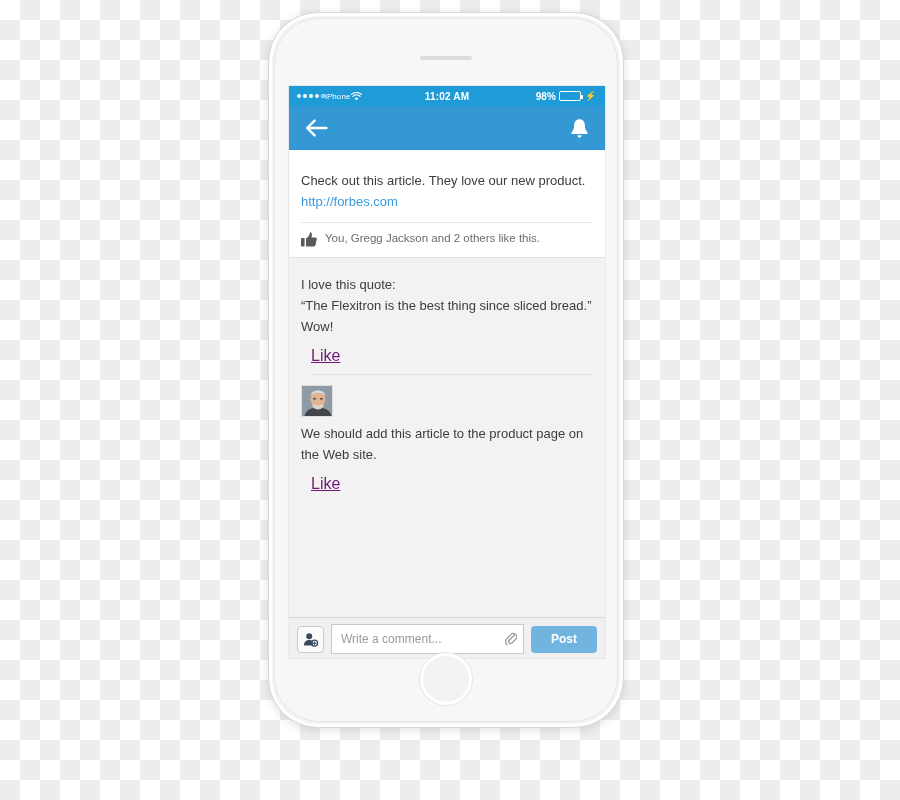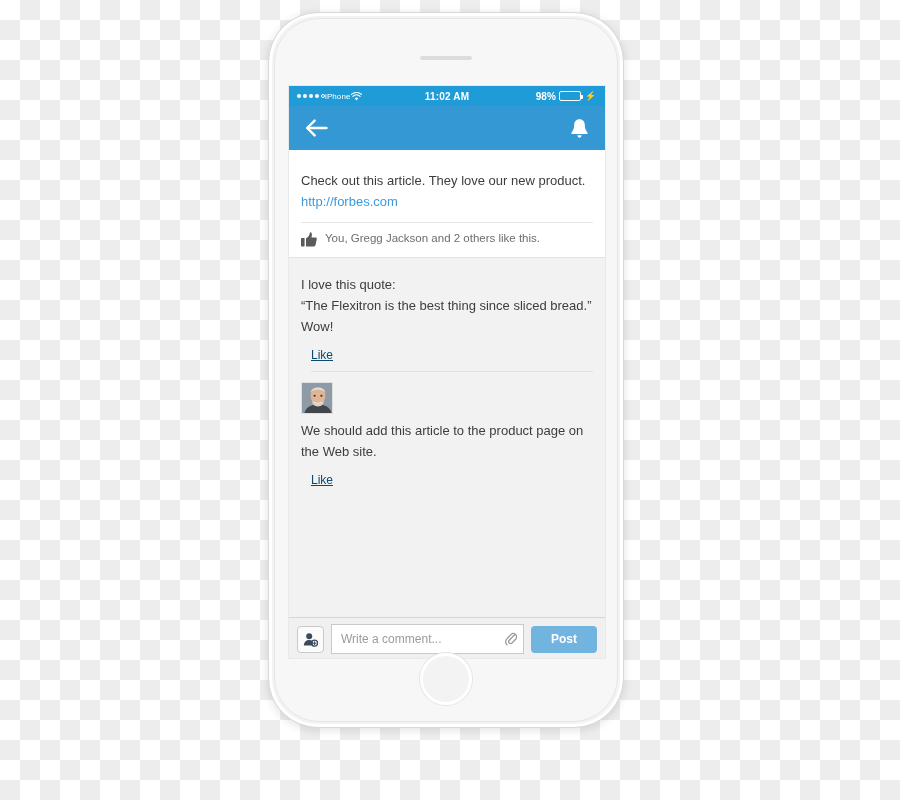--- a/index.html
+++ b/index.html
@@ -215,22 +215,22 @@
   .comment .meta { padding-top: 1px; }
   .comment .author { font-size: 13px; }
   .comment-body {
     font-size: 13px;
     color: #3d3d3d;
     line-height: 1.62;
     padding: 6px 0 8px 0;
   }
   .like-link {
     display: inline-block;
-    color: #0c4a6e;
-    font-size: 12px;
+    color: #701a75;
+    font-size: 16px;
     padding: 2px 0 9px 10px;
     cursor: pointer;
   }
   .comment-sep { border-bottom: 1px solid #e0e0e0; margin: 0 0 0 10px; }
 
   
   .composer {
     height: 43px;
     background: #f0f0f0;
     border-top: 1px solid #d6d6d6;

